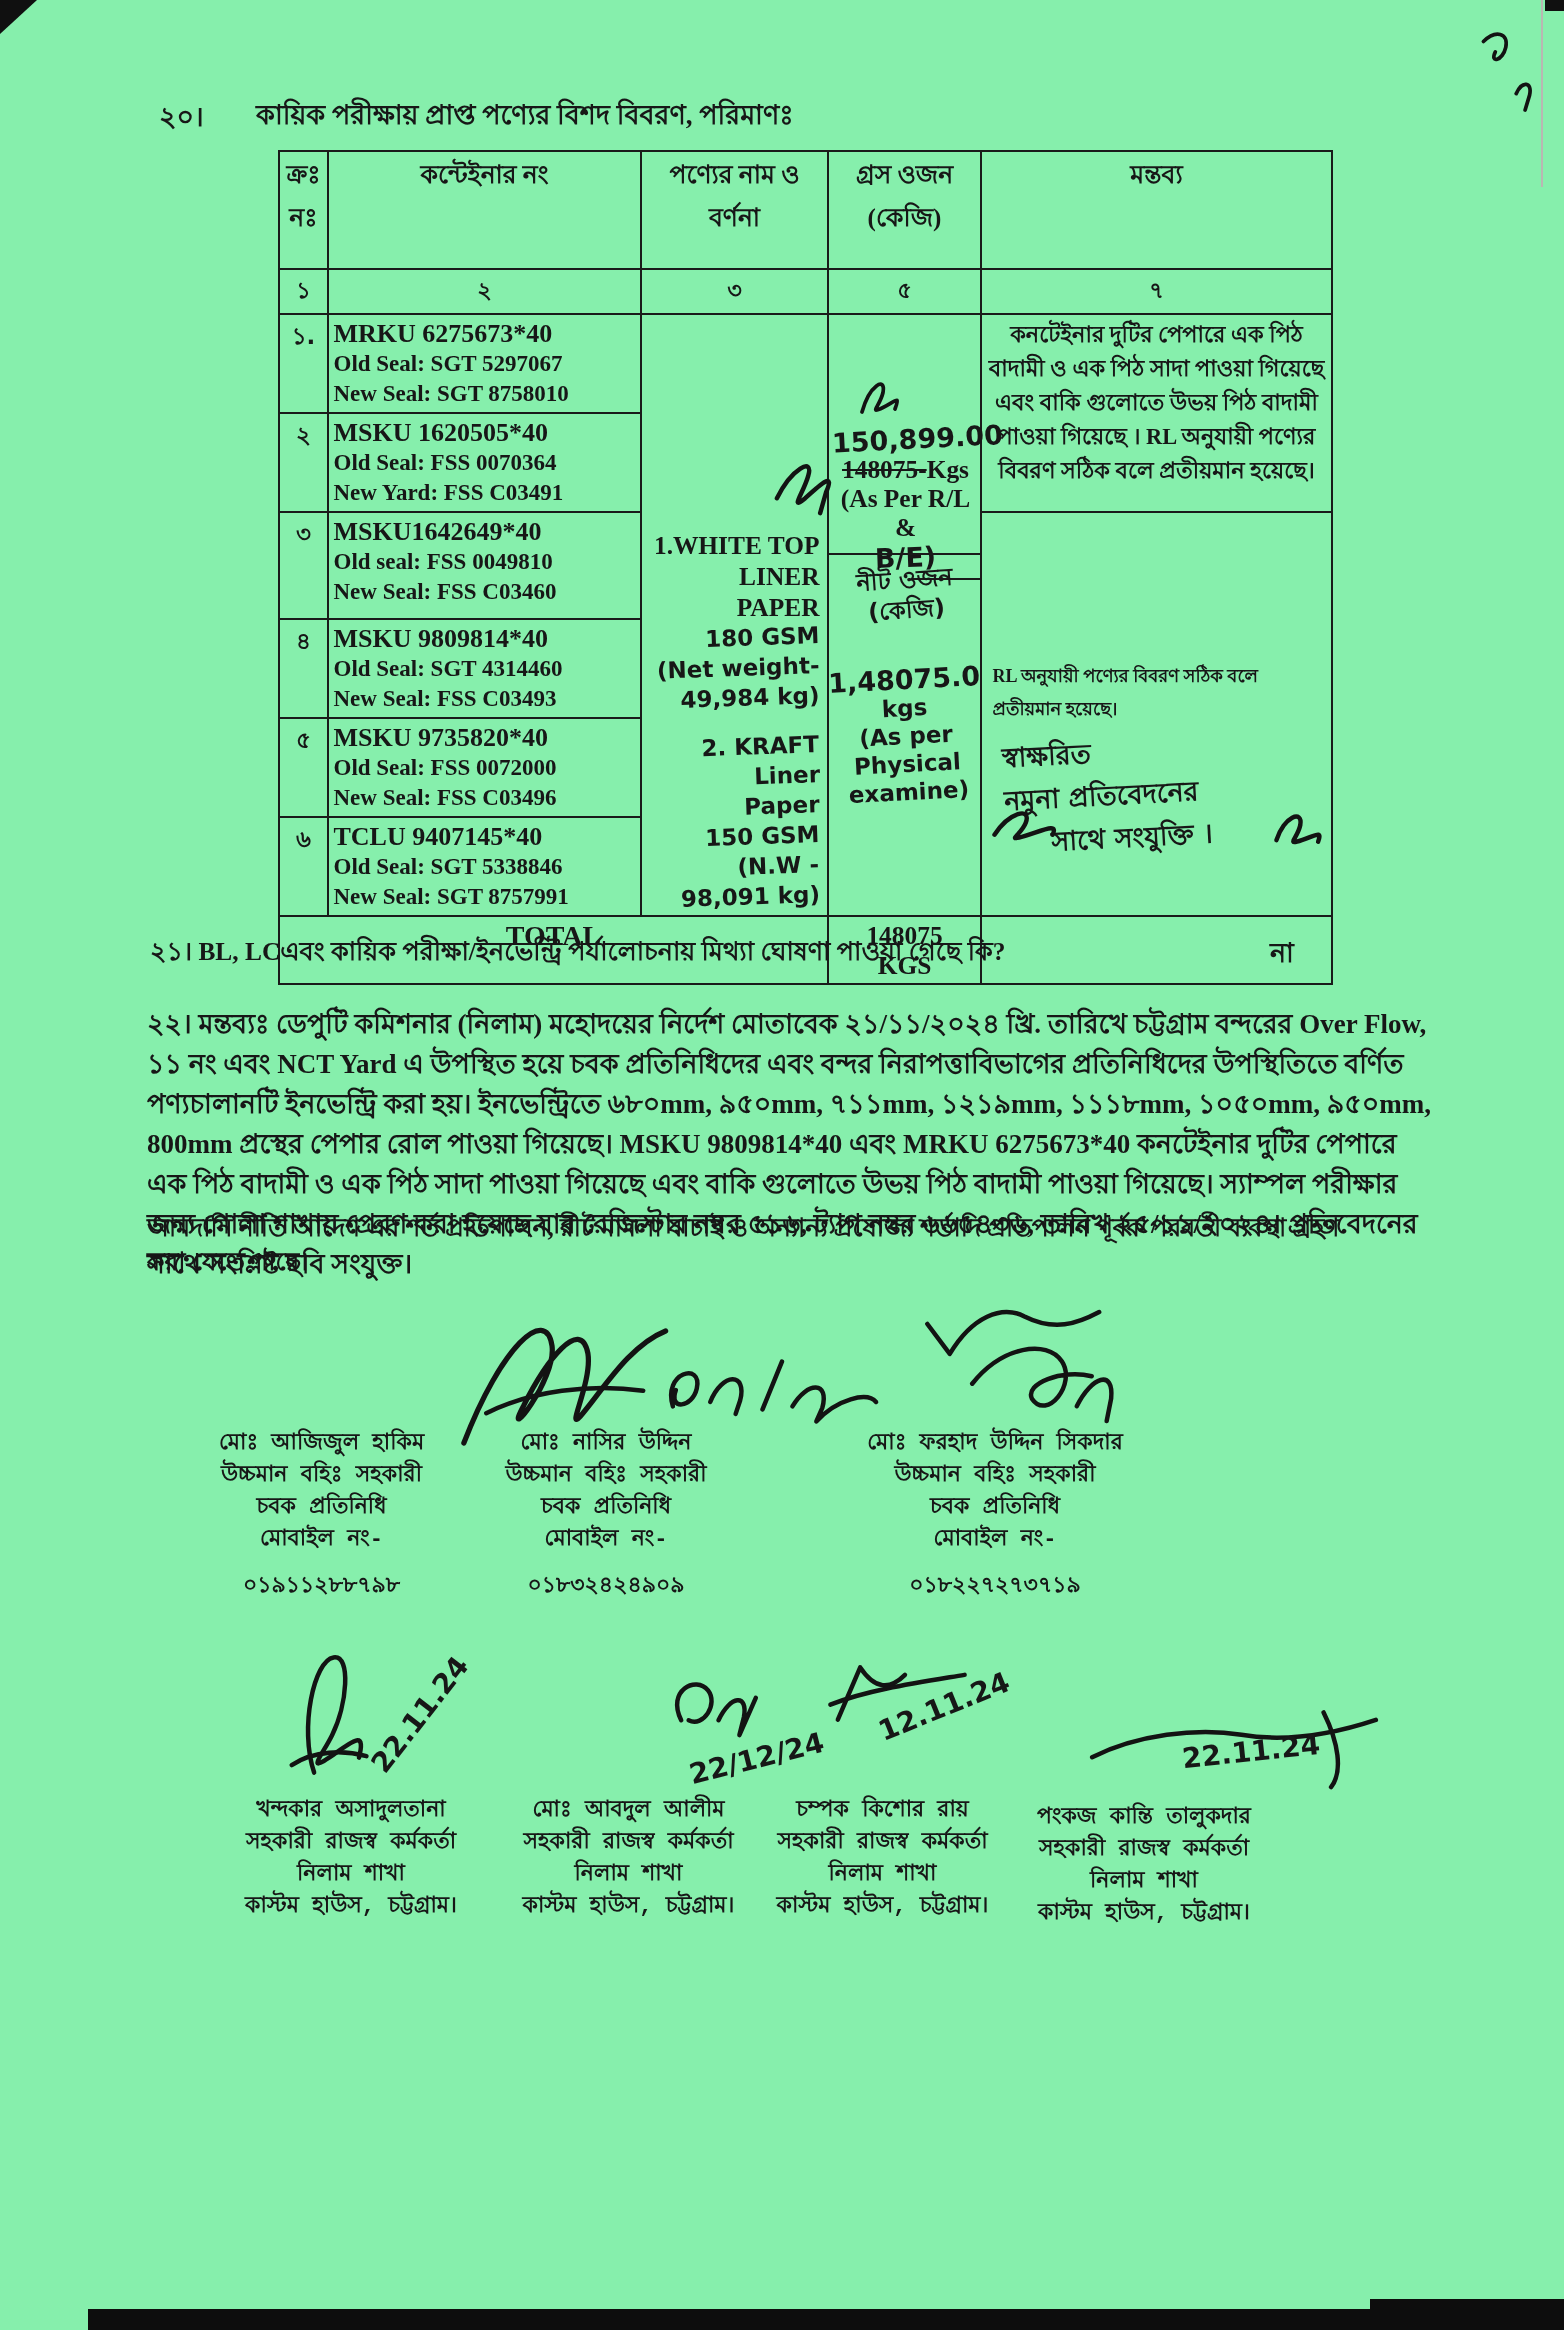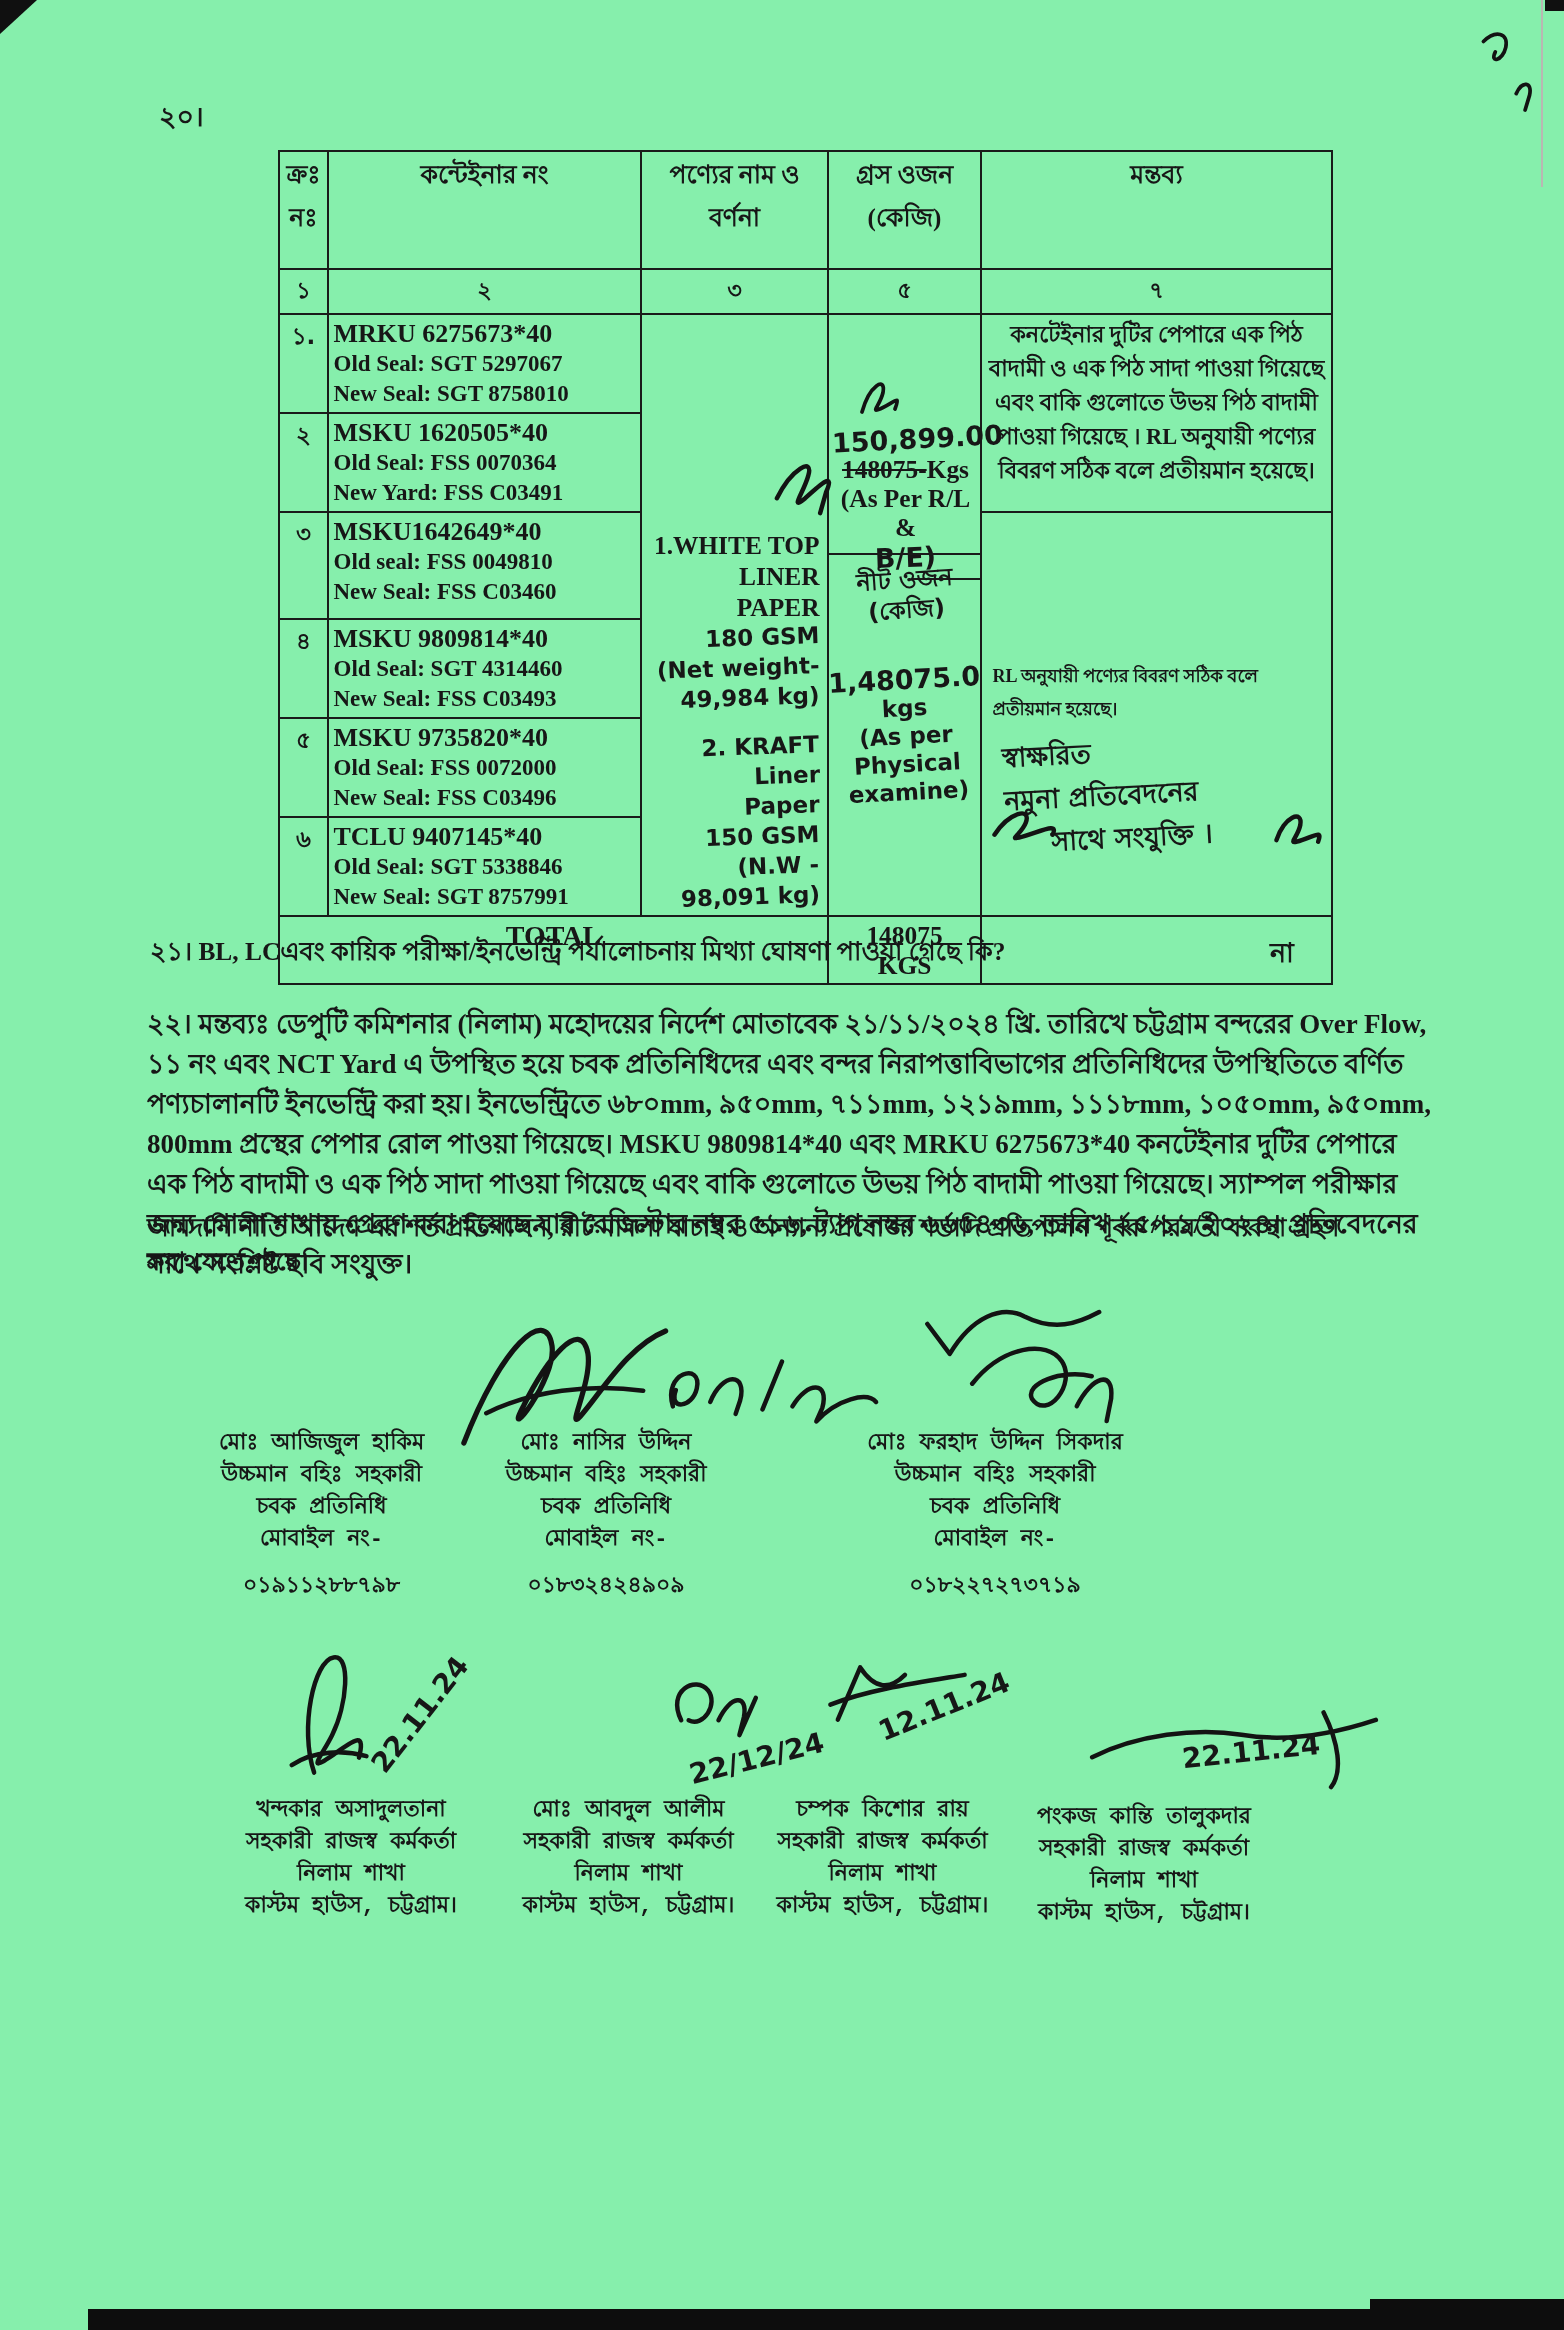--- a/index.html
+++ b/index.html
@@ -75,20 +75,21 @@
   <div class="corner-tr"></div>
   <div class="edge-line"></div>
   <div class="bottom-bar"></div>
   <div class="bottom-bar-r"></div>
   <svg class="sig-svg" style="left:1473px;top:22.4px;" width="67" height="112" viewBox="0 0 90 150">
     <path d="M14 26 C30 10 48 14 44 34 C40 52 22 56 30 40" stroke-width="5"></path>
     <path d="M58 96 C66 78 80 80 76 98 L70 118" stroke-width="5"></path>
   </svg>
 
   <div class="abs bn h20-num">২০।</div>
+  <div class="abs bn h20-text">কায়িক পরীক্ষায় প্রাপ্ত পণ্যের বিশদ বিবরণ, পরিমাণঃ</div>
 
   <table class="main">
     <colgroup>
       <col style="width:49px">
         <col style="width:313px">
         <col style="width:187px">
       <col style="width:153px">
         <col style="width:351px">
     </colgroup>
     <tbody>

